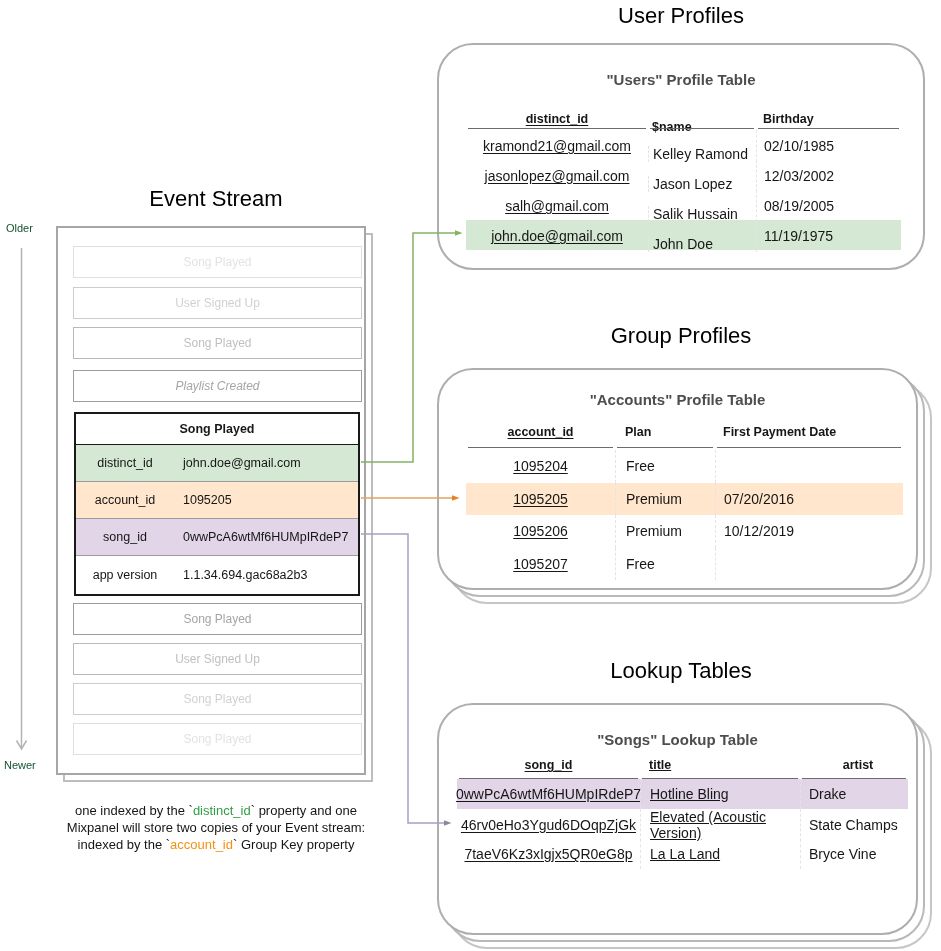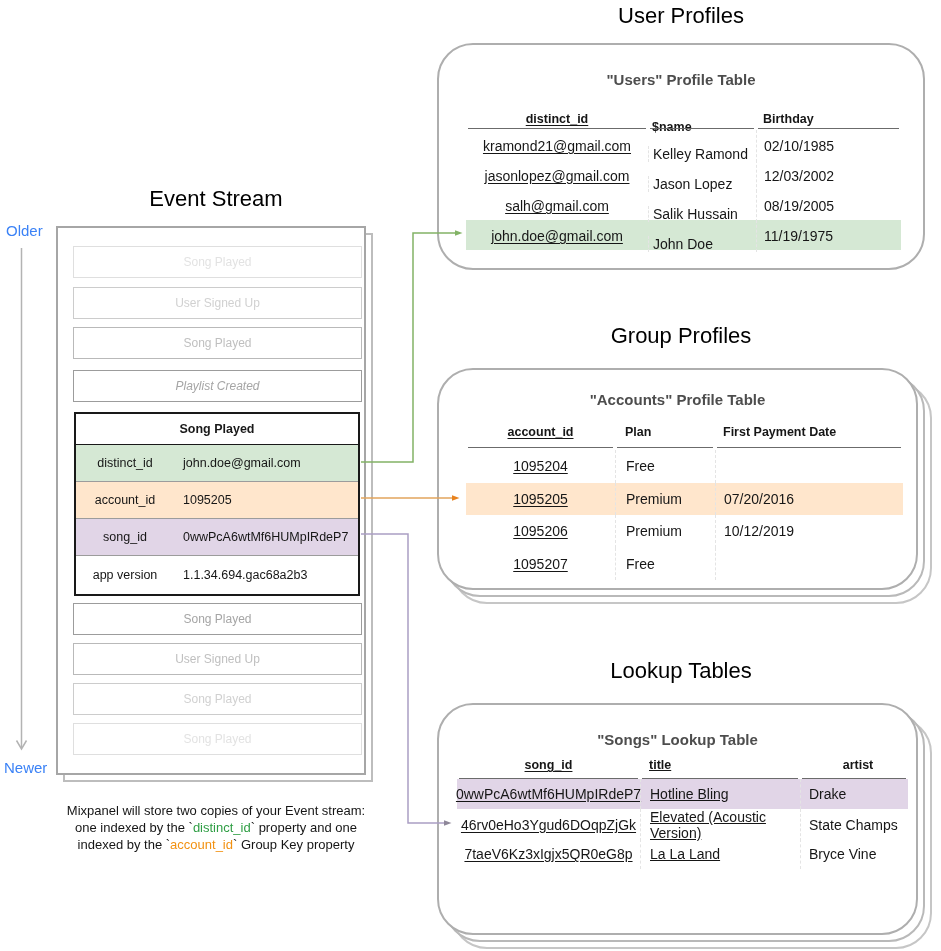--- a/index.html
+++ b/index.html
@@ -1,20 +1,20 @@
 <!DOCTYPE html>
 <html><head>
 <meta charset="utf-8">
 <style>
   html,body{margin:0;padding:0;background:#fff;}
   .canvas{position:relative;width:941px;height:951px;background:#fff;
           font-family:"Liberation Sans","DejaVu Sans",sans-serif;color:#161616;overflow:hidden;}
   .abs{position:absolute;box-sizing:border-box;}
   .section-title{font-size:22px;color:#000000;text-align:center;}
-  .axis-label{font-size:15px;color:#3b82f6;}
+  .axis-label{font-size:11px;color:#14532d;}
   
   .page{background:#fff;border:2px solid #a6a6a6;}
   .page.back{border-color:#bdbdbd;}
   .ebox{left:73px;width:289px;height:32px;border:1.5px solid #8f8f8f;background:#fff;
         display:flex;align-items:center;justify-content:center;font-size:12px;color:#999;}
   .ecard{left:74px;top:412px;width:286px;border:2px solid #191919;background:#fff;z-index:3;}
   .ehdr{height:30px;display:flex;align-items:center;justify-content:center;
         font-weight:bold;font-size:12.5px;color:#191919;border-bottom:1px solid #191919;}
   .erow{height:36px;display:grid;grid-template-columns:98px 1fr;align-items:center;font-size:12.5px;color:#161616;}
   .erow + .erow{border-top:1px solid #9c9c9c;}
@@ -83,22 +83,22 @@
       <div class="v">1.1.34.694.gac68a2b3</div>
     </div>
   </div>
 
   <div class="ebox abs" style="top: 603px; opacity: 0.88;">Song Played</div>
   <div class="ebox abs" style="top: 643px; opacity: 0.62;">User Signed Up</div>
   <div class="ebox abs" style="top: 683px; opacity: 0.45;">Song Played</div>
   <div class="ebox abs" style="top: 723px; opacity: 0.28;">Song Played</div>
 
   <div class="caption abs">
+    <div><span>one indexed by the `</span><span style="color: rgb(47, 158, 68);">distinct_id</span><span>` property and one</span></div>
     <div>Mixpanel will store two copies of your Event stream:</div>
-    <div><span>one indexed by the `</span><span style="color: rgb(47, 158, 68);">distinct_id</span><span>` property and one</span></div>
     <div><span>indexed by the `</span><span style="color: rgb(242, 145, 17);">account_id</span><span>` Group Key property</span></div>
   </div>
 
   <div class="card abs" style="left:437px;top:43px;width:488px;height:227px"></div>
   <div class="card-title abs" style="left:437px;top:71px;width:488px">"Users" Profile Table</div>
   <div class="thead t-users abs" style="left:466px;top:104px;width:435px;height:18px">
     <div class="c1">distinct_id</div>
     <div class="c2">$name</div>
     <div class="c3">Birthday</div>
   </div>

